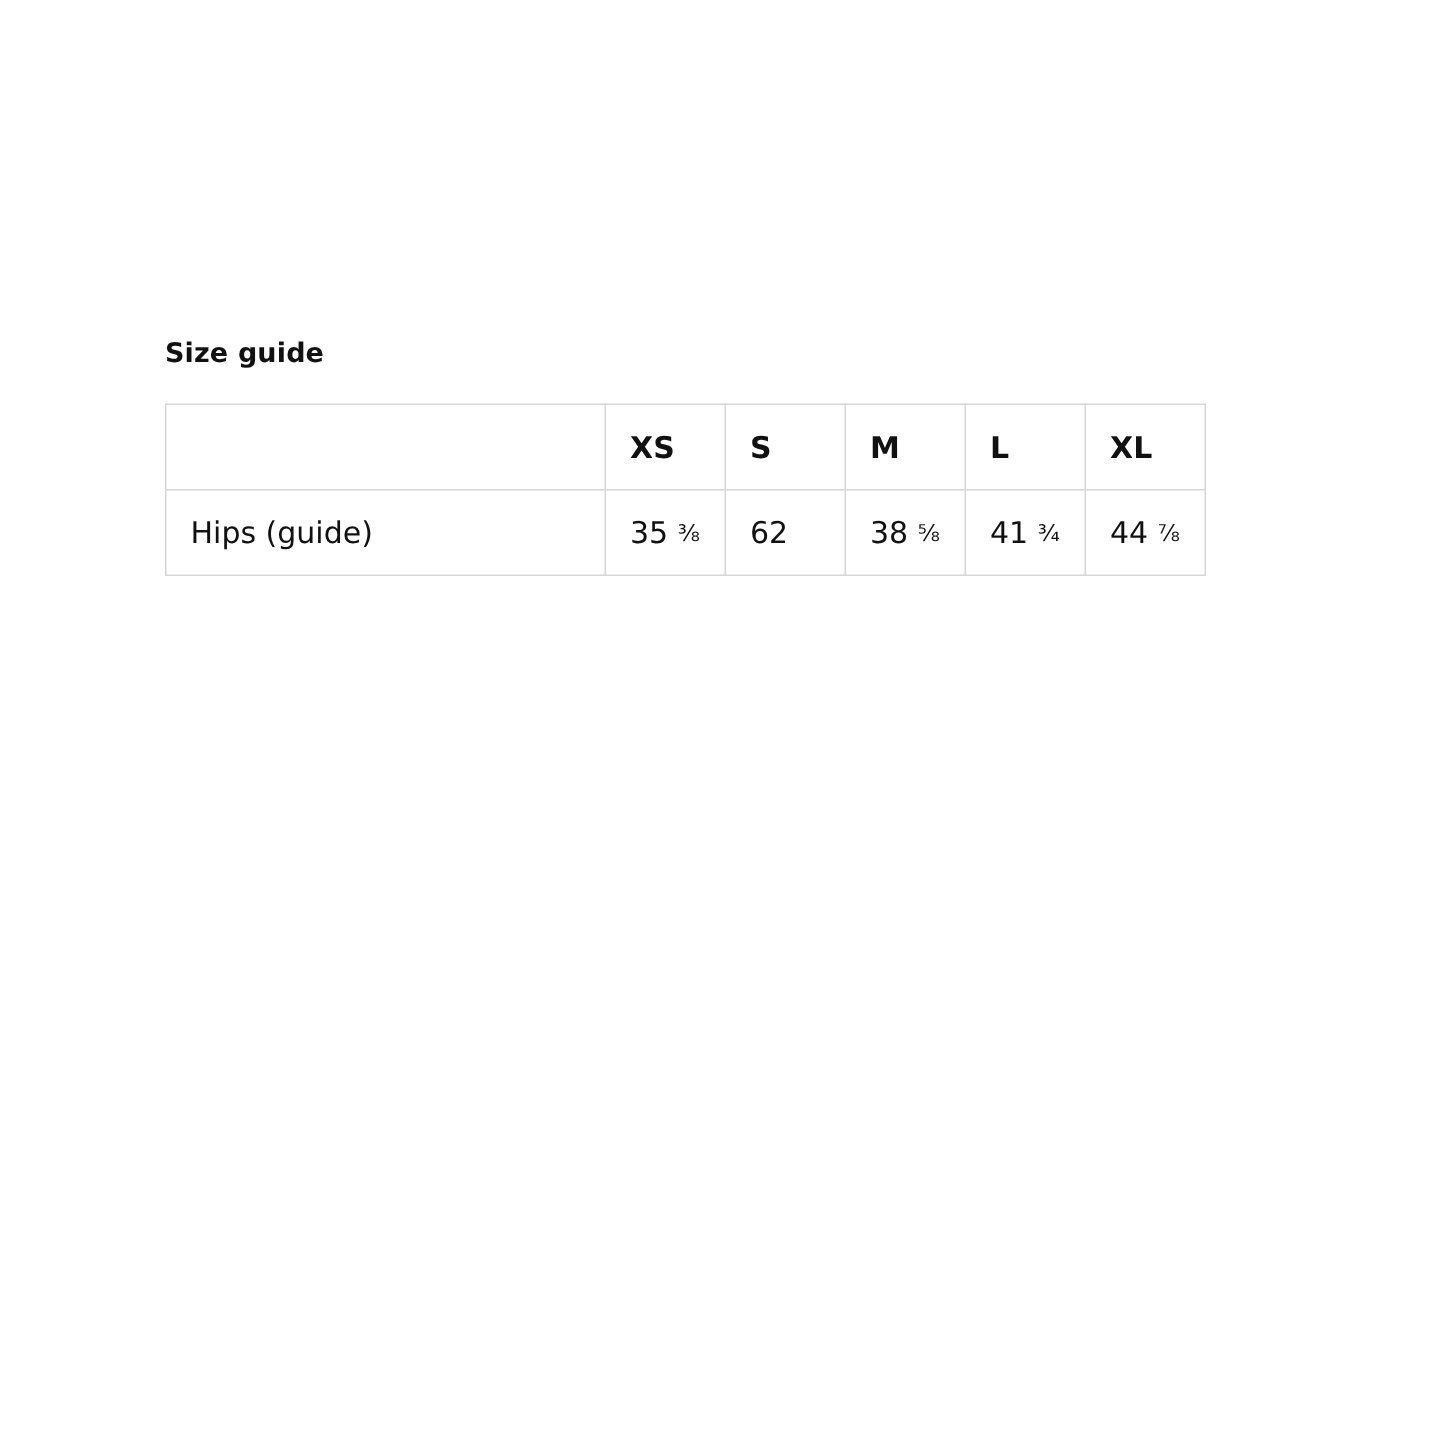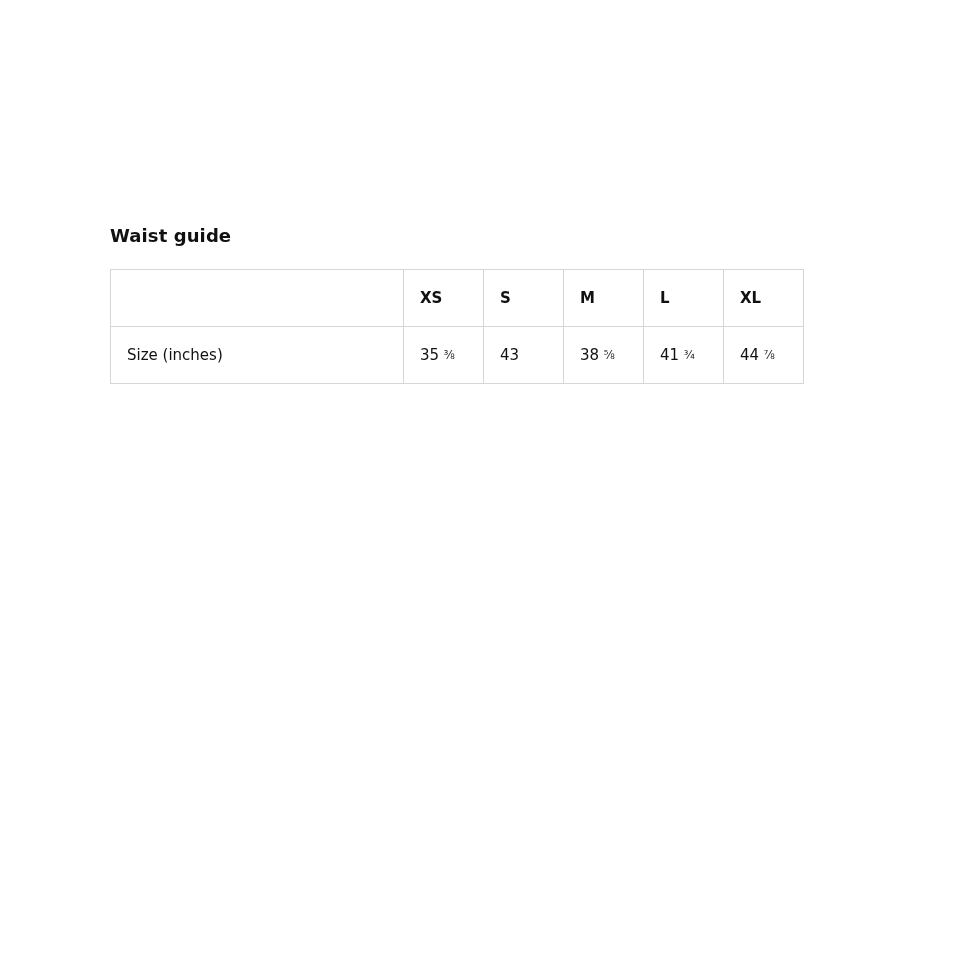--- a/index.html
+++ b/index.html
@@ -35,21 +35,21 @@
     width: 661px;
     border: 1px solid #d6d6d6;
   }
   table.size-table td,
   table.size-table th {
     border: 1px solid #d6d6d6;
     text-align: left;
     vertical-align: middle;
     padding: 0 16px;
     height: 56px;
-    font-size: 15px;
+    font-size: 20px;
     font-weight: normal;
     color: #111111;
   }
   table.size-table th {
     font-weight: bold;
   }
   td.row-label, th.row-label {
     width: 260px;
     font-weight: bold;
     font-size: 16px;
@@ -61,21 +61,21 @@
   }
   .val {
     white-space: nowrap;
   }
 </style>
 </head>
 <body>
 
 <div class="page">
 
-  <h2 class="size-guide-title">Waist guide</h2>
+  <h2 class="size-guide-title">Size guide</h2>
 
   <table class="size-table">
     <colgroup>
       <col class="label-col">
       <col class="size-col">
       <col class="size-col">
       <col class="size-col">
       <col class="size-col">
       <col class="size-col">
     </colgroup>
@@ -84,23 +84,23 @@
         <th class="row-label"></th>
         <th>XS</th>
         <th>S</th>
         <th>M</th>
         <th>L</th>
         <th>XL</th>
       </tr>
     </thead>
     <tbody>
       <tr>
-        <td class="row-label">Size (inches)</td>
+        <td class="row-label">Hips (guide)</td>
         <td class="val">35 <span class="frac">⅜</span></td>
-        <td class="val">43</td>
+        <td class="val">62</td>
         <td class="val">38 <span class="frac">⅝</span></td>
         <td class="val">41 <span class="frac">¾</span></td>
         <td class="val">44 <span class="frac">⅞</span></td>
       </tr>
     </tbody>
   </table>
 
 </div>
 
 </body></html>

